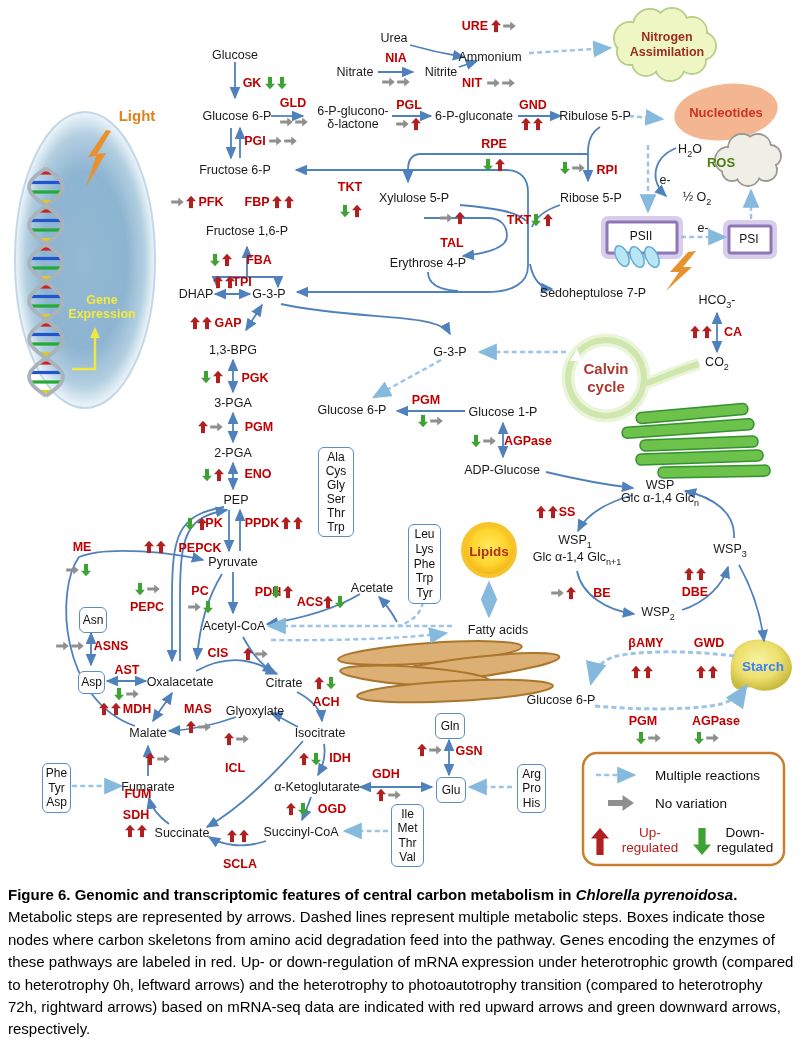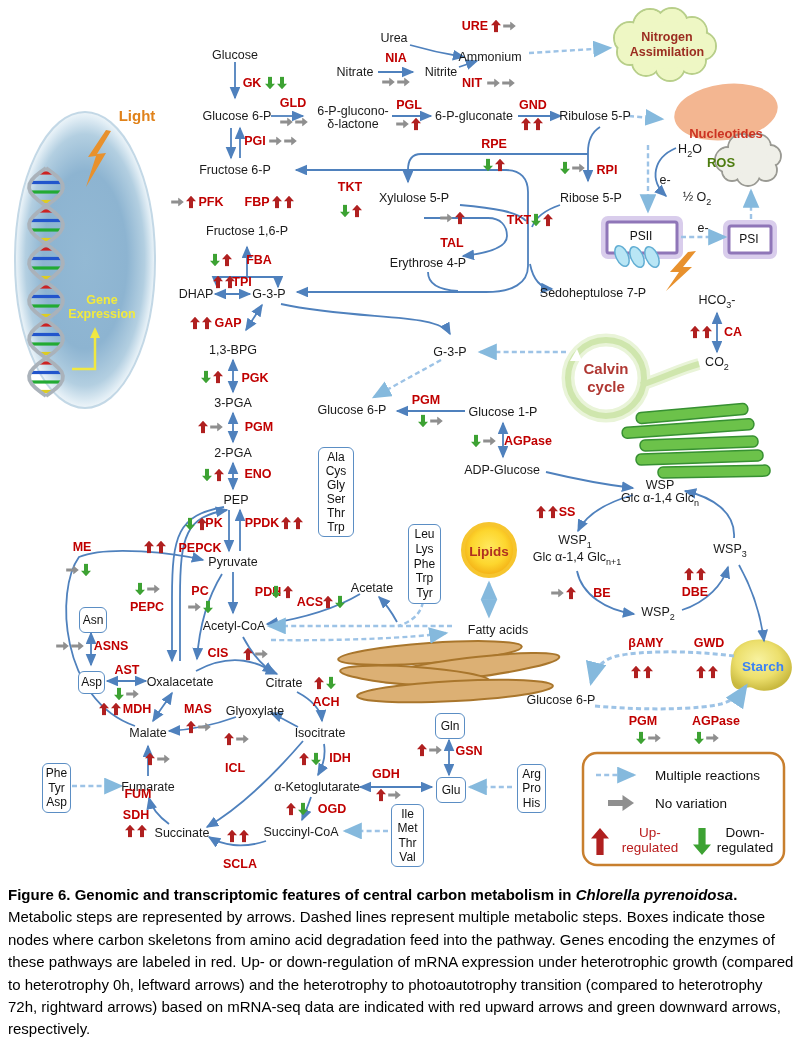--- a/index.html
+++ b/index.html
@@ -852,21 +852,21 @@
 
 <div class="dec" style="left:137px;top:115px;font-size:15px;font-weight:bold;color:#e0821a;">Light</div>
 <div class="dec" style="left:102px;top:307px;font-size:12.5px;font-weight:bold;color:#f2ea3d;line-height:14px;">
  <div>Gene</div>
       <div>Expression</div>
 </div>
 <div class="dec" style="left:667px;top:45px;font-size:12.5px;font-weight:bold;color:#9b2d20;line-height:15px;">
  <div>Nitrogen</div>
       <div>Assimilation</div>
 </div>
-<div class="dec" style="left:726px;top:112px;font-size:13px;font-weight:bold;color:#cc3322;margin-top:21px;">Nucleotides</div>
+<div class="dec" style="left:726px;top:112px;font-size:13px;font-weight:bold;color:#cc3322;">Nucleotides</div>
 <div class="dec" style="left:721px;top:162px;font-size:13px;font-weight:bold;color:#4d7c0f;">ROS</div>
 <div class="dec" style="left:641px;top:236px;font-size:12px;color:#111;">PSII</div>
 <div class="dec" style="left:749px;top:239px;font-size:12px;color:#111;">PSI</div>
 <div class="dec" style="left:606px;top:378px;font-size:15px;font-weight:bold;color:#b03833;line-height:18px;">
  <div>Calvin</div>
       <div>cycle</div>
 </div>
 <div class="dec" style="left:489px;top:551px;font-size:13.5px;font-weight:bold;color:#b03020;">Lipids</div>
 <div class="dec" style="left:763px;top:666px;font-size:13.5px;font-weight:bold;color:#3b82f6;">Starch</div>
 

